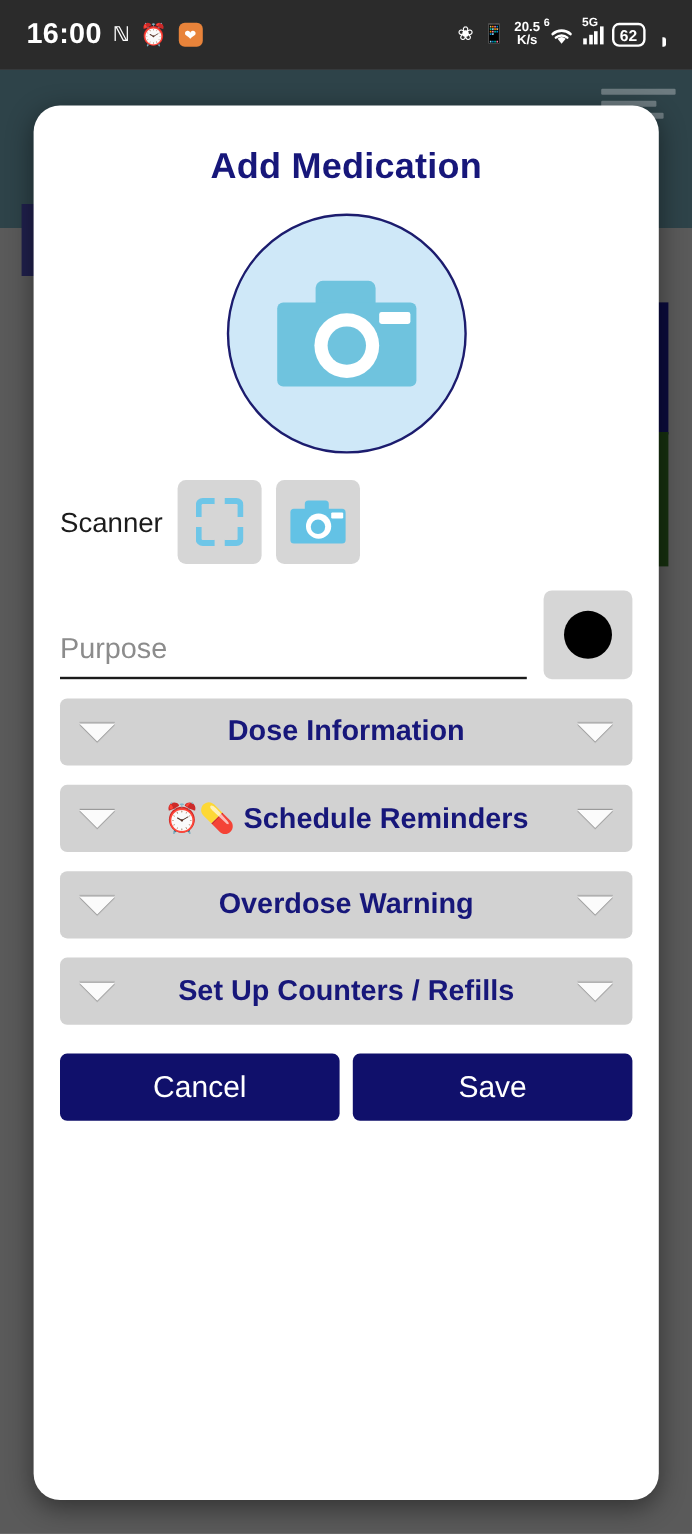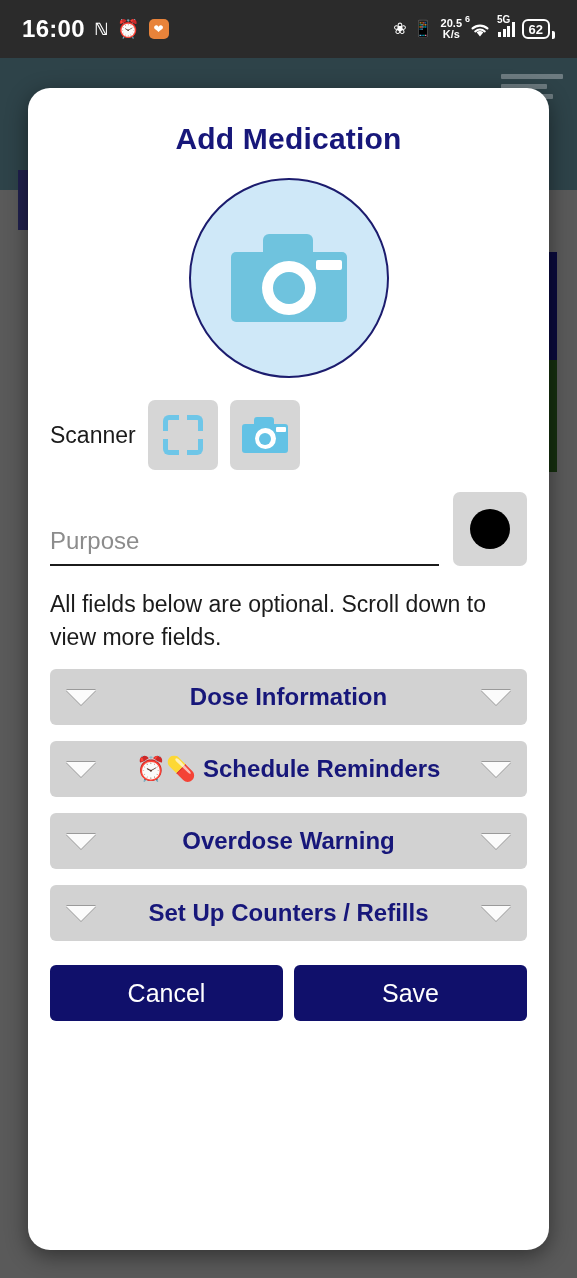--- a/index.html
+++ b/index.html
@@ -34,21 +34,21 @@
   .sb-right .g { font-size:16px; line-height:1; }
   .netspeed { font-size:11px; line-height:11px; text-align:center; font-weight:bold; }
   .wifi-wrap, .sig-wrap { position:relative; display:flex; align-items:flex-end; }
   .sup { position:absolute; top:-7px; left:-4px; font-size:9px; font-weight:bold; }
   .sup5g { position:absolute; top:-8px; left:-1px; font-size:10px; font-weight:bold; }
   .bars { display:flex; align-items:flex-end; gap:1.5px; height:15px; }
   .bars i { display:block; width:3px; background:#fff; }
   .bars i:nth-child(1){height:5px;} .bars i:nth-child(2){height:8px;}
   .bars i:nth-child(3){height:11px;} .bars i:nth-child(4){height:15px;}
   .battery {
-    display:flex; align-items:flex-end; gap:2px;
+    display:flex; align-items:flex-end; gap:14px;
   }
   .batt-body {
     border:2px solid #fff; border-radius:6px; padding:0 5px; height:20px;
     display:flex; align-items:center; font-size:13px; font-weight:bold;
   }
   .batt-cap { width:3px; height:8px; background:#fff; border-radius:0 2px 2px 0; }
 
   
   .bg-header {
     position:absolute; top:58px; left:0; width:577px; height:132px;
@@ -266,21 +266,20 @@
       <div class="purpose-col">
         <div class="purpose-input">
           <span class="purpose-ph">Purpose</span>
         </div>
       </div>
       <div class="tool-btn">
         <div class="black-dot"></div>
       </div>
     </div>
 
-    <div class="note">All fields below are optional. Scroll down to view more fields.</div>
 
     <div class="acc">
       <div class="tri"></div>
       <div class="acc-title">Dose Information</div>
       <div class="tri"></div>
     </div>
     <div class="acc">
       <div class="tri"></div>
       <div class="acc-title">⏰💊 Schedule Reminders</div>
       <div class="tri"></div>

